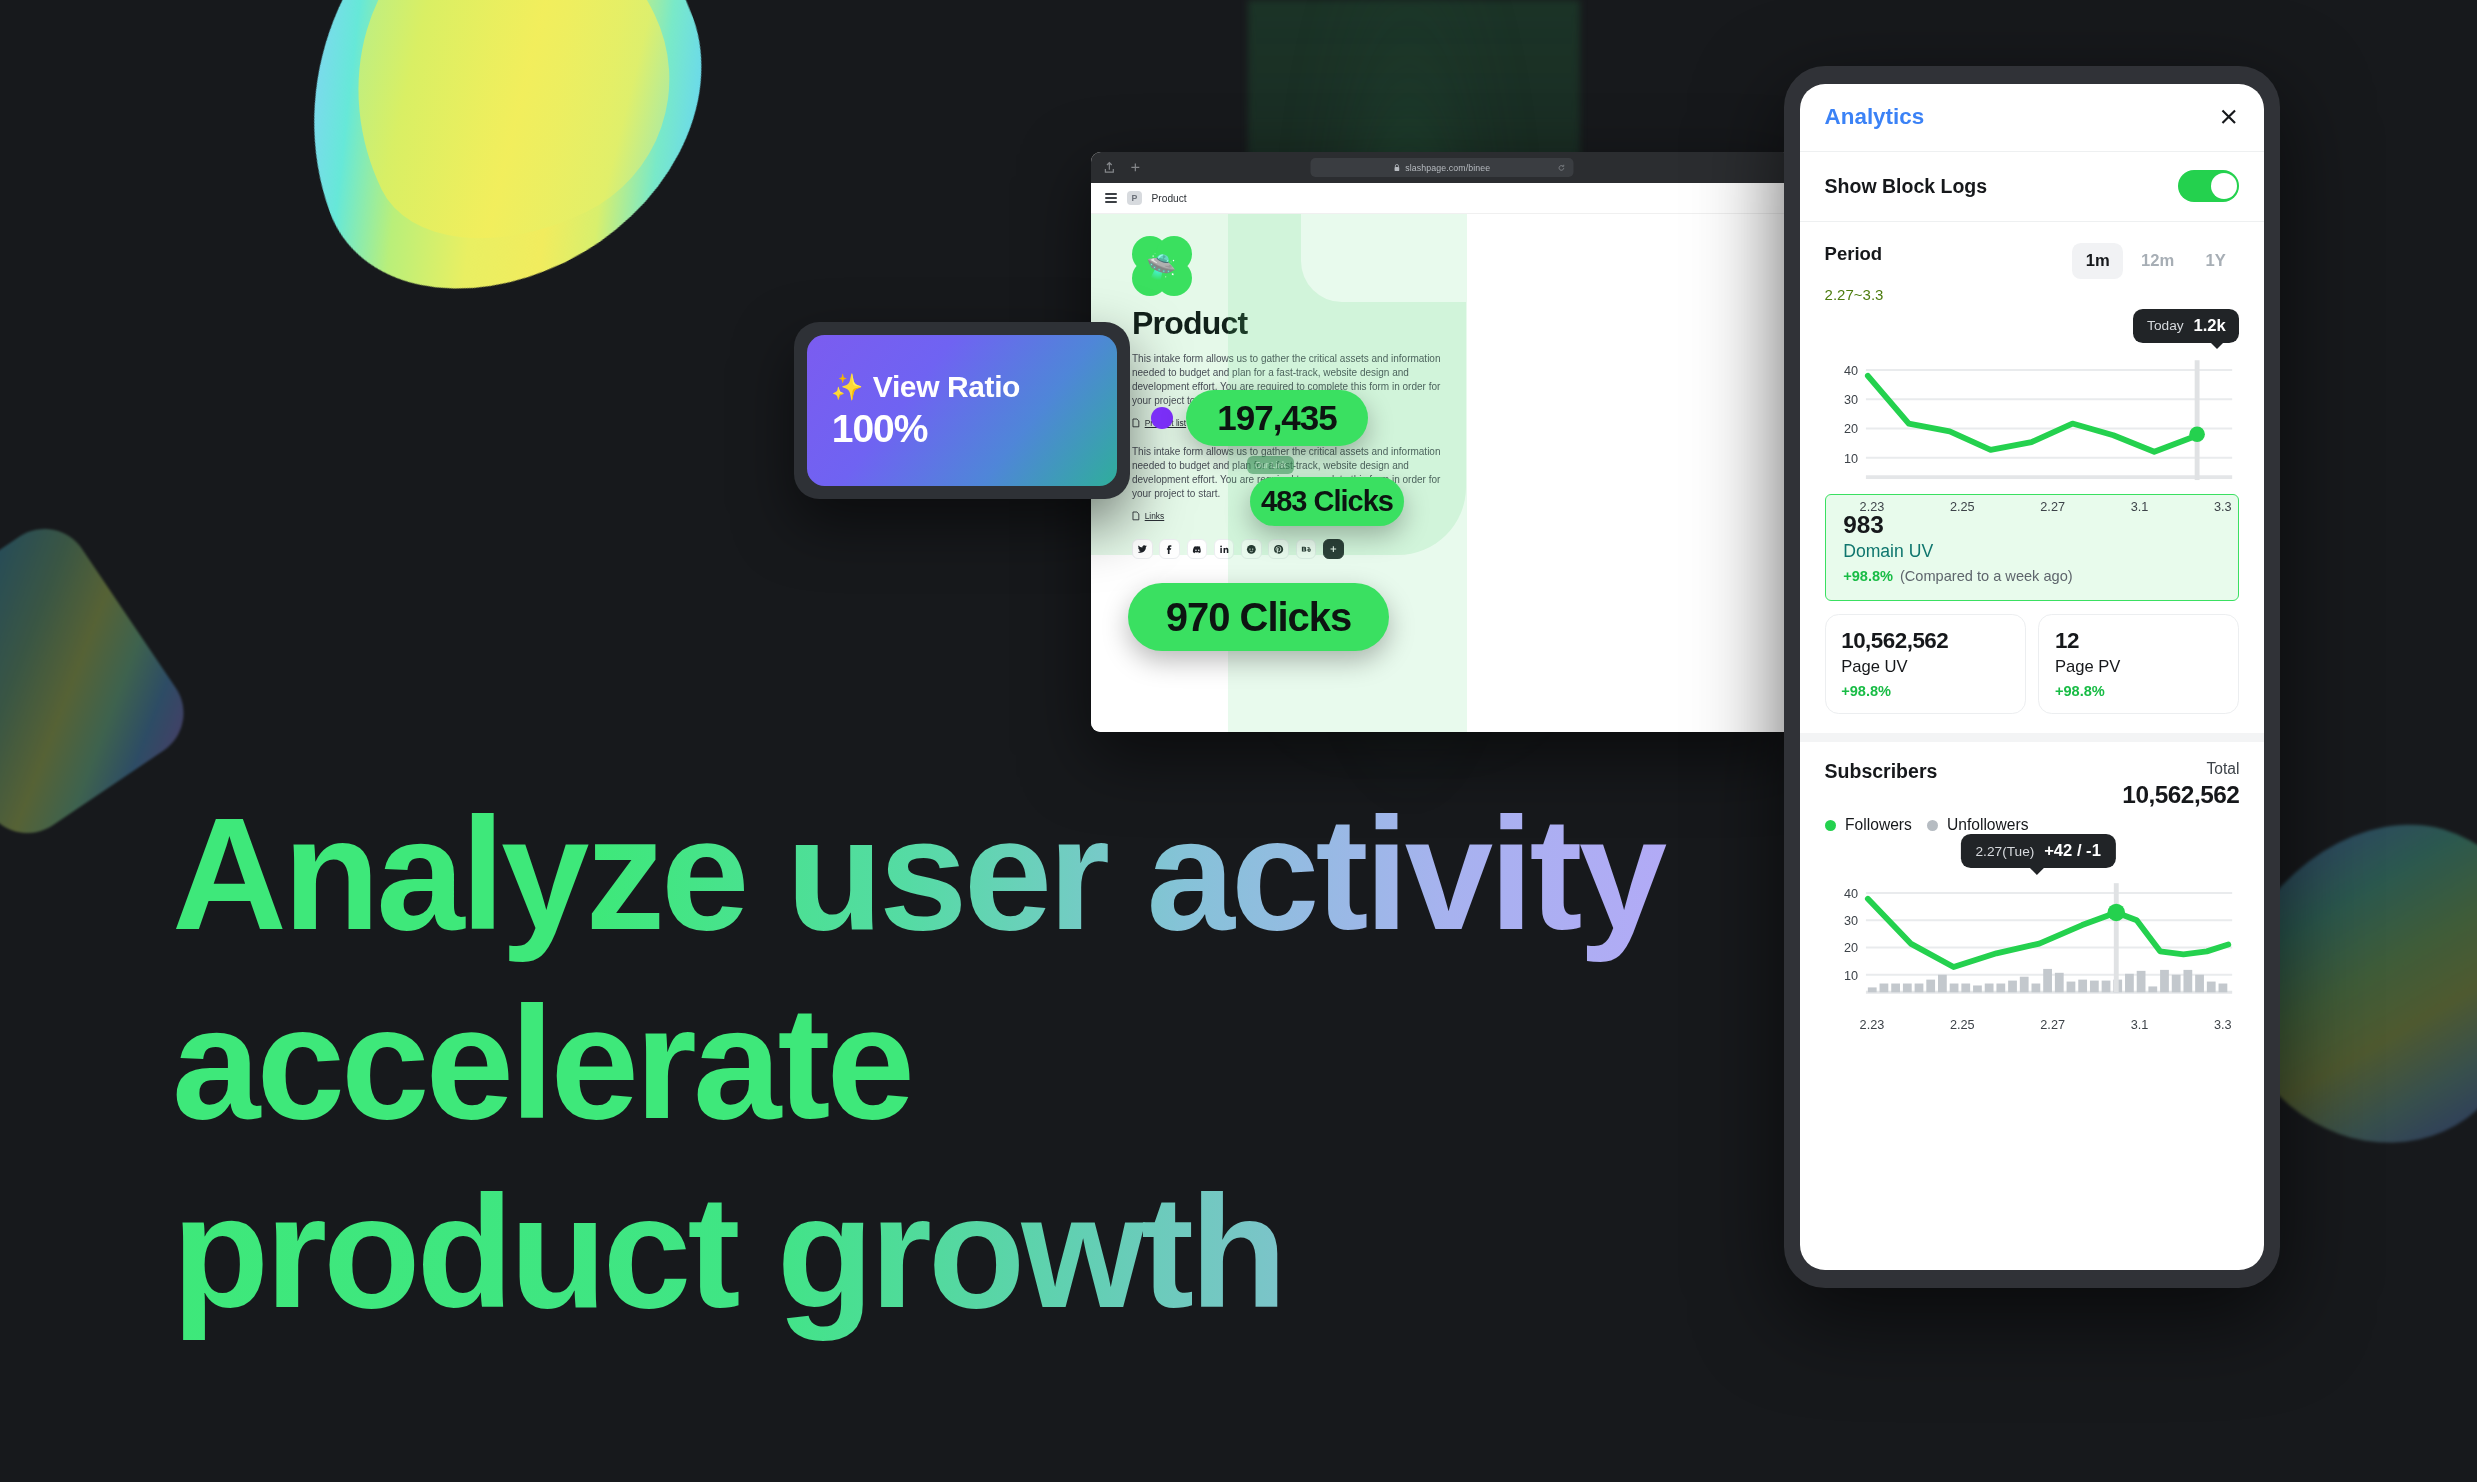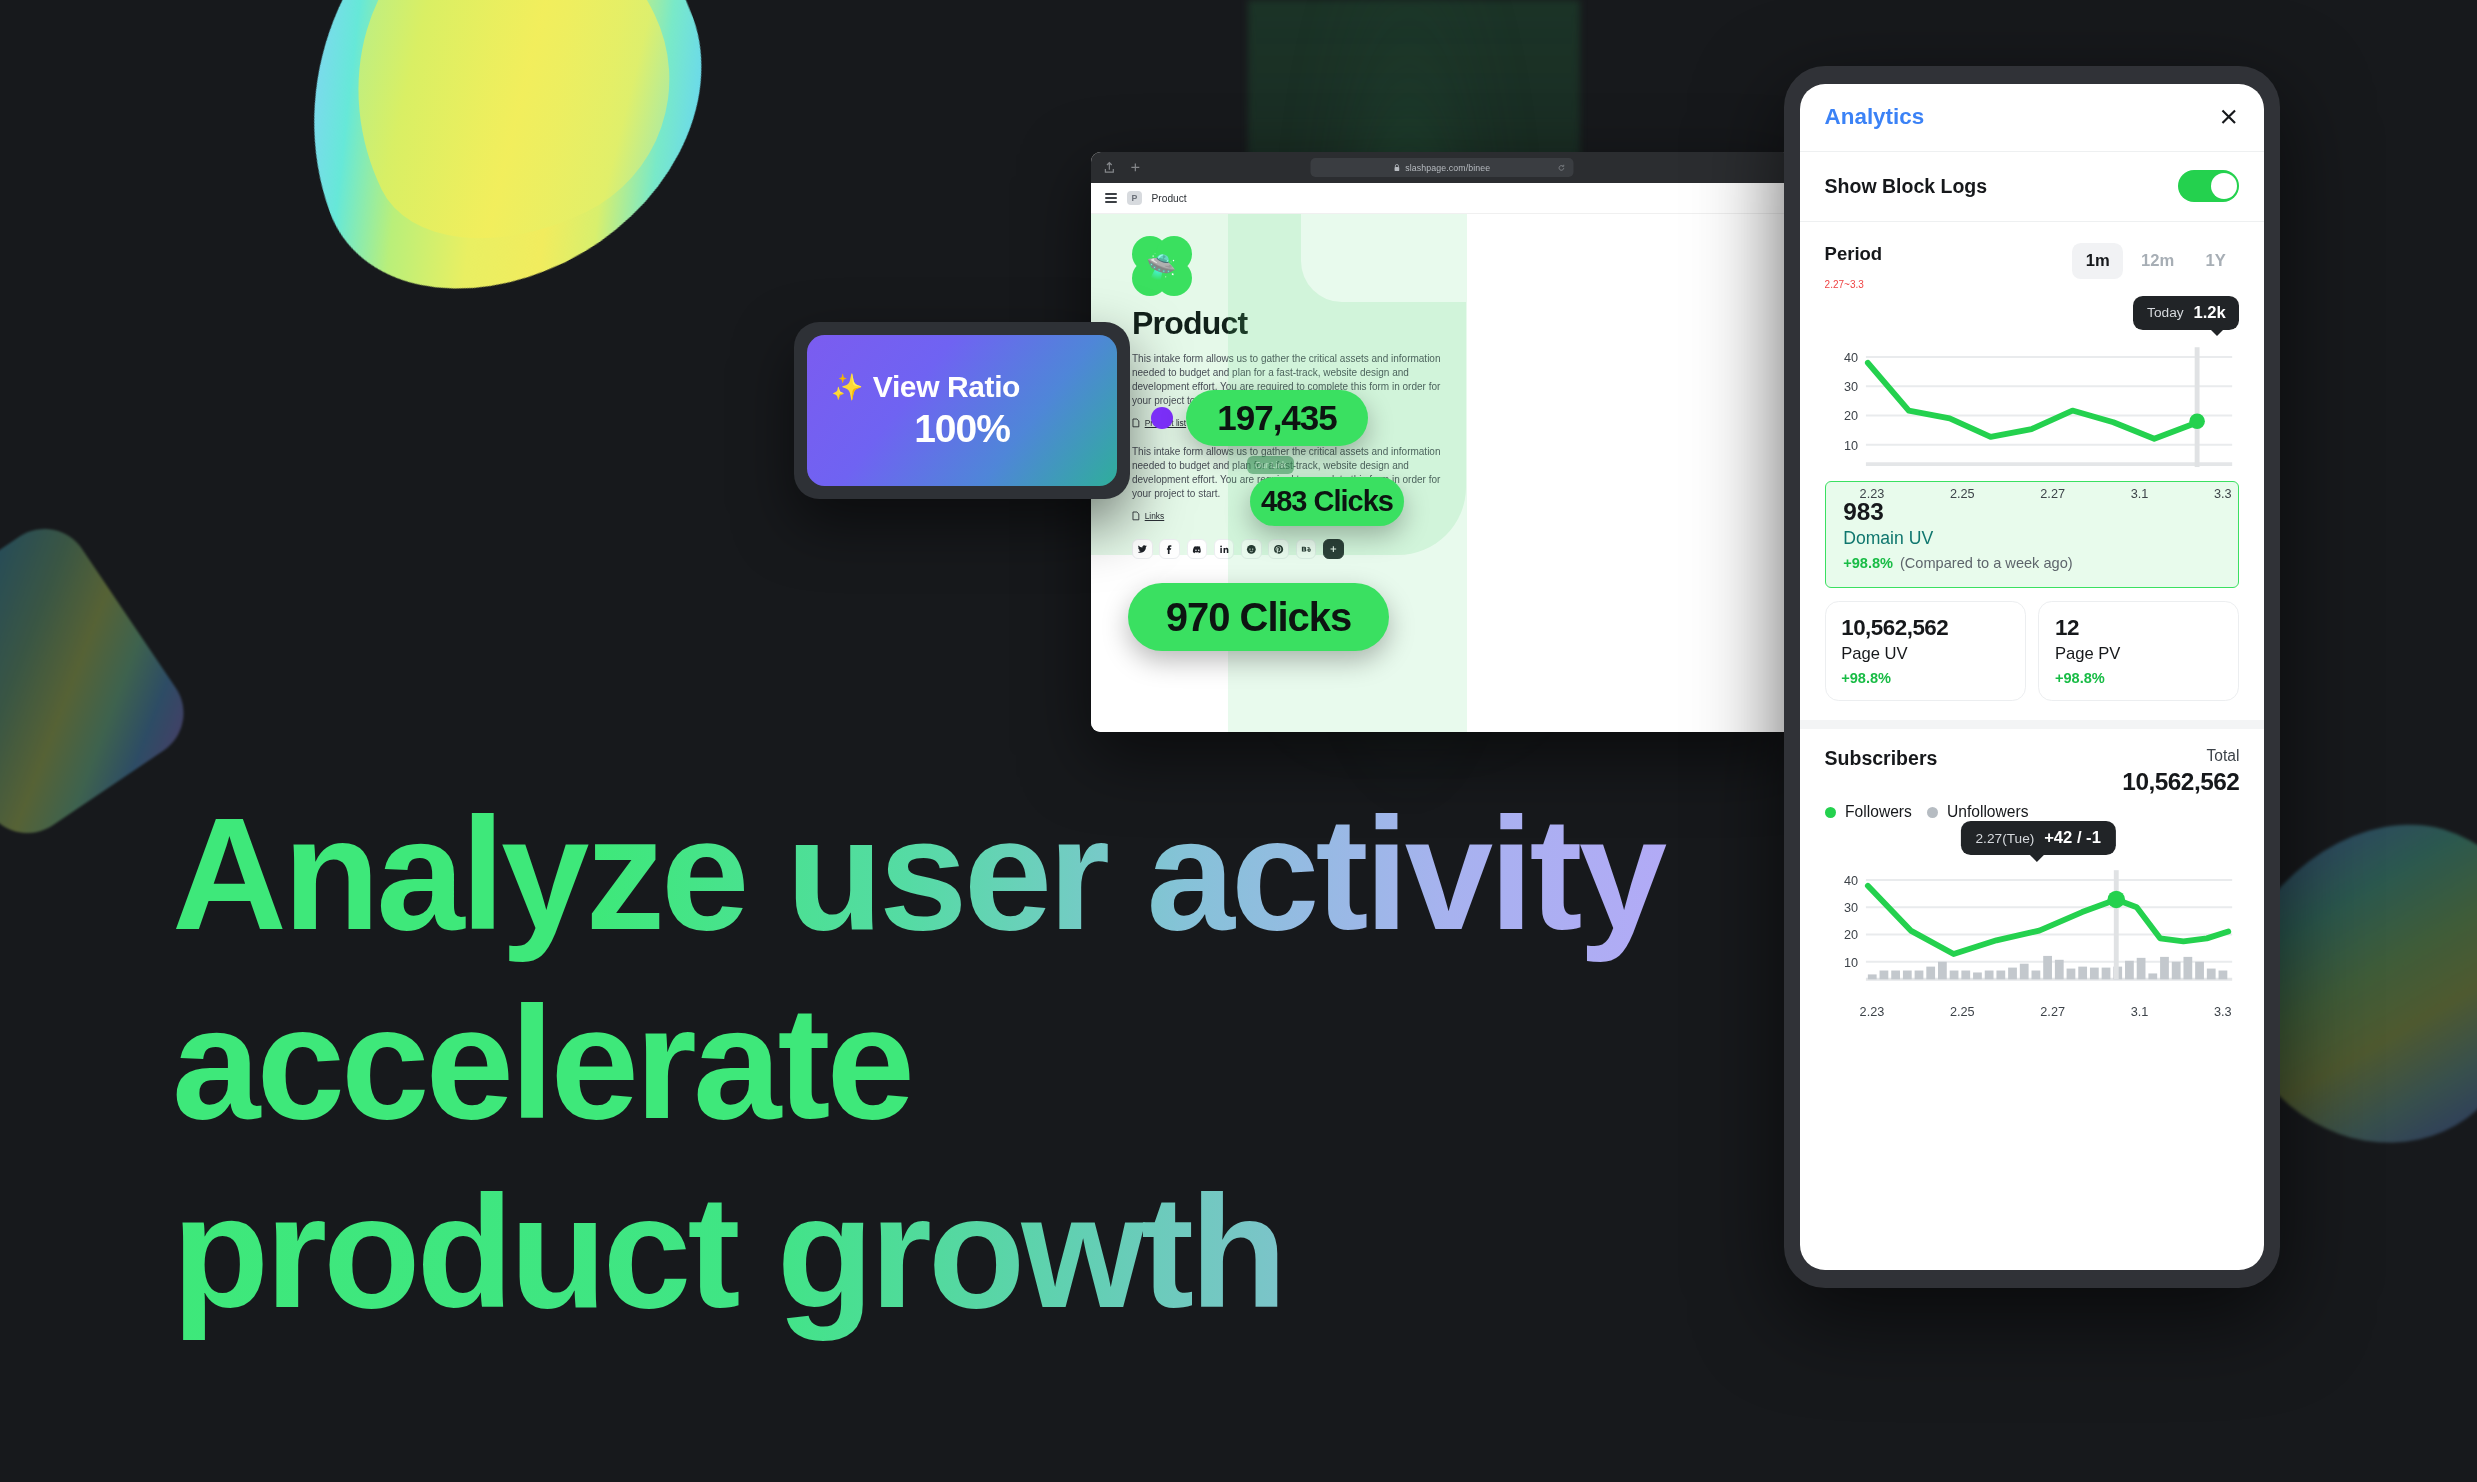--- a/index.html
+++ b/index.html
@@ -170,21 +170,21 @@
     box-shadow: 0 25px 59px rgba(0,0,0,.5);
   }
   #view-ratio-inner {
     width:100%; height:100%; border-radius: 17.6px; padding: 17.6px 25px;
     background: linear-gradient(128deg, #7b5cf0 0%, #6f63f2 35%, #4f86d8 68%, #2fae9b 100%);
     display:flex; flex-direction:column; justify-content:center;
   }
   #view-ratio-top { display:flex; align-items:center; gap:8.8px; }
   #sparkle-emoji { font-size: 26px; line-height:1; }
   #view-ratio-label { font-size: 30px; font-weight: 700; color:#fff; letter-spacing:-0.4px; }
-  #view-ratio-value { font-size: 39px; font-weight: 800; color:#fff; text-align:center; margin-top: 3.9px; letter-spacing:-1px; }
+  #view-ratio-value { font-size: 39px; font-weight: 800; color:#fff; text-align:left; margin-top: 3.9px; letter-spacing:-1px; }
 
   #purple-dot {
     position:absolute; left:1151px; top:407px; width:22.4px; height:22.4px;
     border-radius:50%; background:#7b2ff7;
   }
 
   .pill {
     position:absolute; background:#3ae061; border-radius: 974px;
     display:flex; align-items:center; justify-content:center;
     color:#0d1411; font-weight:600; letter-spacing:-1px;
@@ -216,21 +216,21 @@
     padding: 0 25px; border-bottom: 1px solid #eef0f1;
   }
   #block-logs-label { font-size: 19.5px; font-weight: 600; color:#16181b; }
   #block-logs-toggle {
     width: 61px; height: 32px; border-radius: 974px; background:#24d14e; position:relative; cursor:pointer;
   }
   #block-logs-toggle i { position:absolute; right: 2.9px; top: 2.9px; width: 26px; height: 26px; border-radius:50%; background:#fff; }
 
   #period-row { display:flex; align-items:flex-start; justify-content:space-between; padding: 21.5px 25px 0 25px; }
   #period-label { font-size: 18.5px; font-weight: 700; color:#16181b; }
-  #period-range { font-size: 10px; color:#ef4444; margin-top: 14px; }
+  #period-range { font-size: 15px; color:#4d7c0f; margin-top: 21px; }
   #period-tabs { display:flex; align-items:center; gap: 3.9px; }
   .period-tab {
     font-size: 16.6px; font-weight:700; color:#a7aeb5; padding: 7.8px 13.7px; border-radius: 8.8px; cursor:pointer;
   }
   .period-tab.active { background:#f1f2f4; color:#16181b; }
 
   #chart-1-wrap { position:relative; padding: 9.8px 25px 0 25px; height: 185px; }
   #tooltip-today {
     position:absolute; right: 25px; top: 5.9px; background:#212427; color:#fff;
     border-radius: 9.8px; padding: 6.8px 13.7px; display:flex; align-items:center; gap:9.8px;

